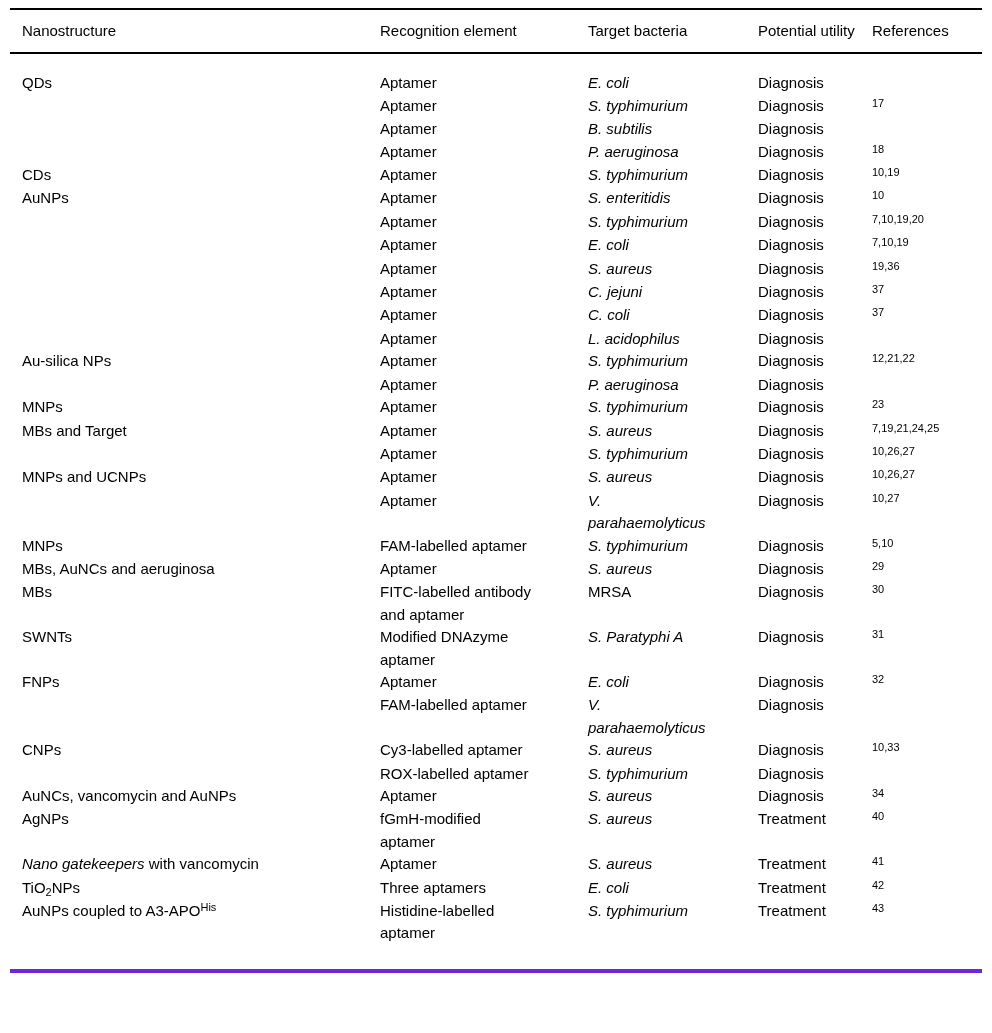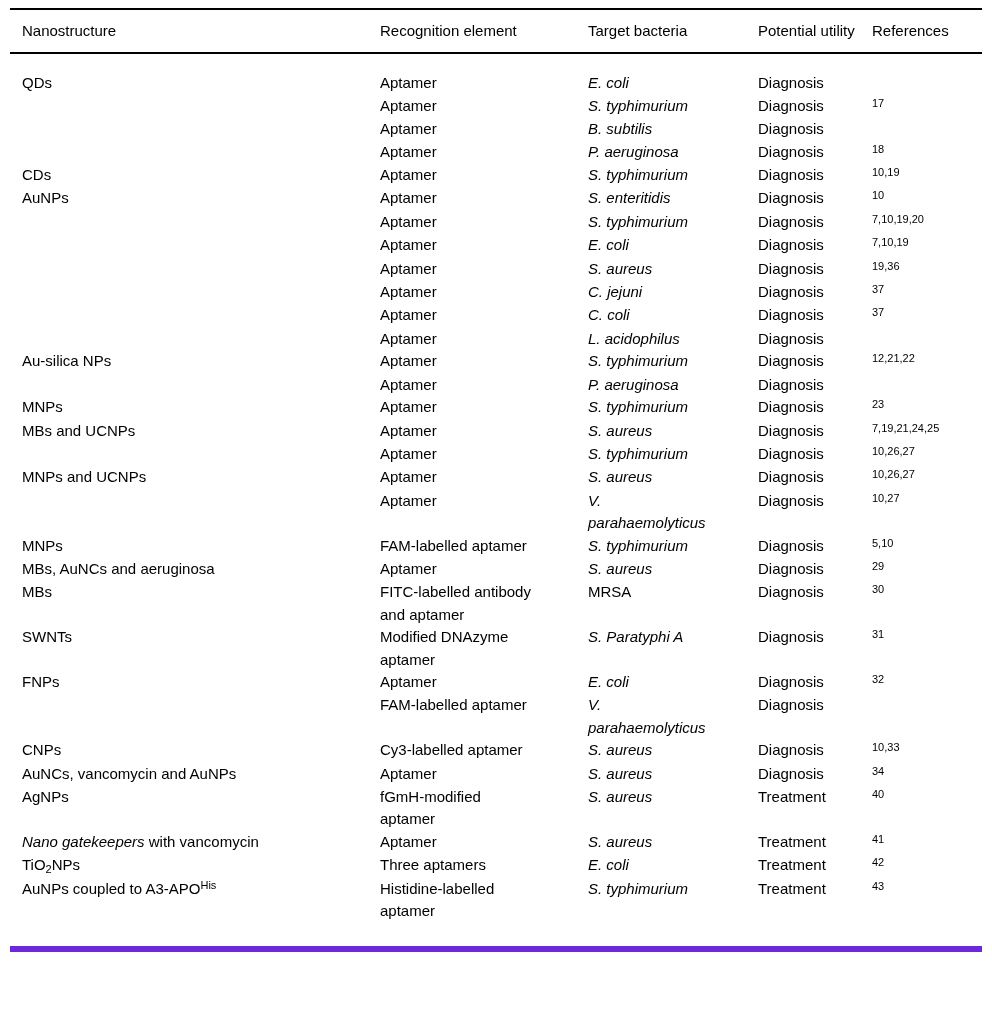--- a/index.html
+++ b/index.html
@@ -10,21 +10,21 @@
     font-family: "Liberation Sans", "DejaVu Sans", sans-serif;
   }
   body {
     width: 992px;
     min-height: 1033px;
     box-sizing: border-box;
   }
   .table-wrap {
     margin: 8px 10px 0 10px;
     border-top: 2px solid #000;
-    border-bottom: 6px solid #6d28d9;
+    border-bottom: 4px solid #6d28d9;
   }
   table {
     width: 972px;
     table-layout: fixed;
     border-collapse: collapse;
     font-size: 15px;
     line-height: 22.4px;
   }
   thead th {
     text-align: left;
@@ -168,21 +168,21 @@
           <td></td>
         </tr>
         <tr>
           <td>MNPs</td>
           <td>Aptamer</td>
           <td><span class="it">S. typhimurium</span></td>
           <td>Diagnosis</td>
           <td><span class="ref">23</span></td>
         </tr>
         <tr>
-          <td>MBs and UCNPs</td>
+          <td>MBs and Target</td>
           <td>Aptamer</td>
           <td><span class="it">S. aureus</span></td>
           <td>Diagnosis</td>
           <td><span class="ref">7,19,21,24,25</span></td>
         </tr>
         <tr>
           <td></td>
           <td>Aptamer</td>
           <td><span class="it">S. typhimurium</span></td>
           <td>Diagnosis</td>
@@ -247,20 +247,27 @@
 parahaemolyticus</span></td>
           <td>Diagnosis</td>
           <td></td>
         </tr>
         <tr>
           <td>CNPs</td>
           <td>Cy3-labelled aptamer</td>
           <td><span class="it">S. aureus</span></td>
           <td>Diagnosis</td>
           <td><span class="ref">10,33</span></td>
+        </tr>
+        <tr>
+          <td></td>
+          <td>ROX-labelled aptamer</td>
+          <td><span class="it">S. typhimurium</span></td>
+          <td>Diagnosis</td>
+          <td></td>
         </tr>
         <tr>
           <td>AuNCs, vancomycin and AuNPs</td>
           <td>Aptamer</td>
           <td><span class="it">S. aureus</span></td>
           <td>Diagnosis</td>
           <td><span class="ref">34</span></td>
         </tr>
         <tr>
           <td>AgNPs</td>

